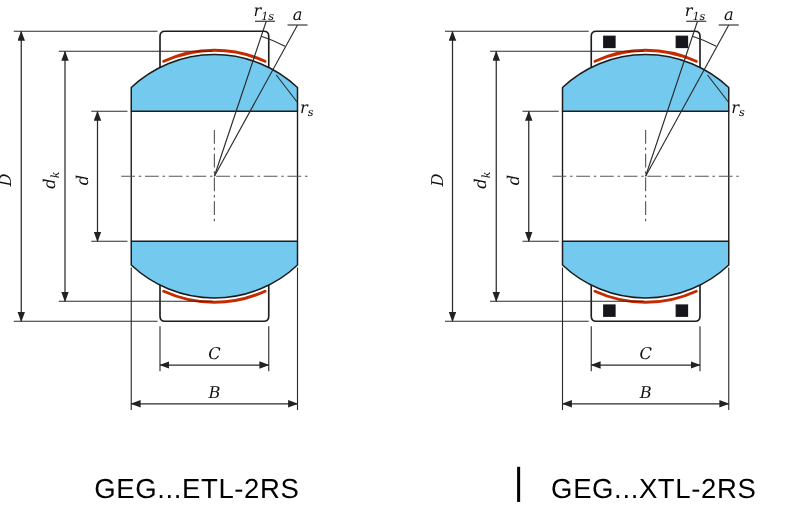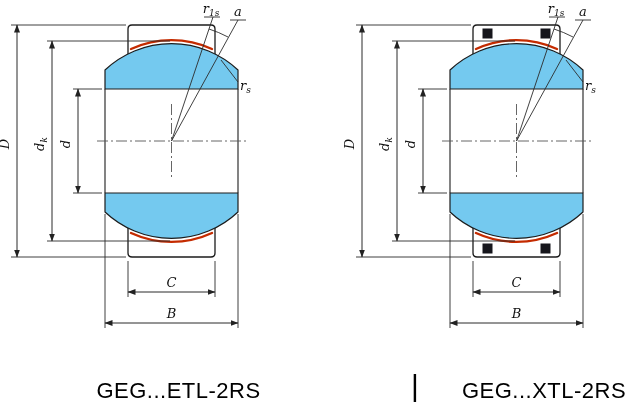--- a/index.html
+++ b/index.html
@@ -14,21 +14,21 @@
   .sideline{stroke:#1c1c1c;stroke-width:1.1;}
   .dim{stroke:#2b2b2b;stroke-width:1;}
   .ext{stroke:#2b2b2b;stroke-width:0.9;}
   .leader{stroke:#2b2b2b;stroke-width:0.9;fill:none;}
   .cl{stroke:#555;stroke-width:0.9;stroke-dasharray:11 3 2 3;}
   .sq{fill:#16161c;stroke:#16161c;}
   .dimtext{font:italic 13px "DejaVu Serif", serif;fill:#101010;}
   .subtx{font-size:9px;}
 
   .caption{position:absolute;top:378px;font-size:22px;letter-spacing:.5px;color:#000;
-           text-align:center;white-space:nowrap;padding-left:21px;}
+           text-align:center;white-space:nowrap;}
   .caption-left{left:0;width:315px;}
   .caption-right{left:409px;width:228px;}
   .divider{position:absolute;top:369px;left:411px;font-size:30px;font-weight:300;color:#000;}
 </style>
 </head>
 <body>
 
 <div class="stage">
 
   <svg width="638" height="345" viewBox="0 0 638 345">

